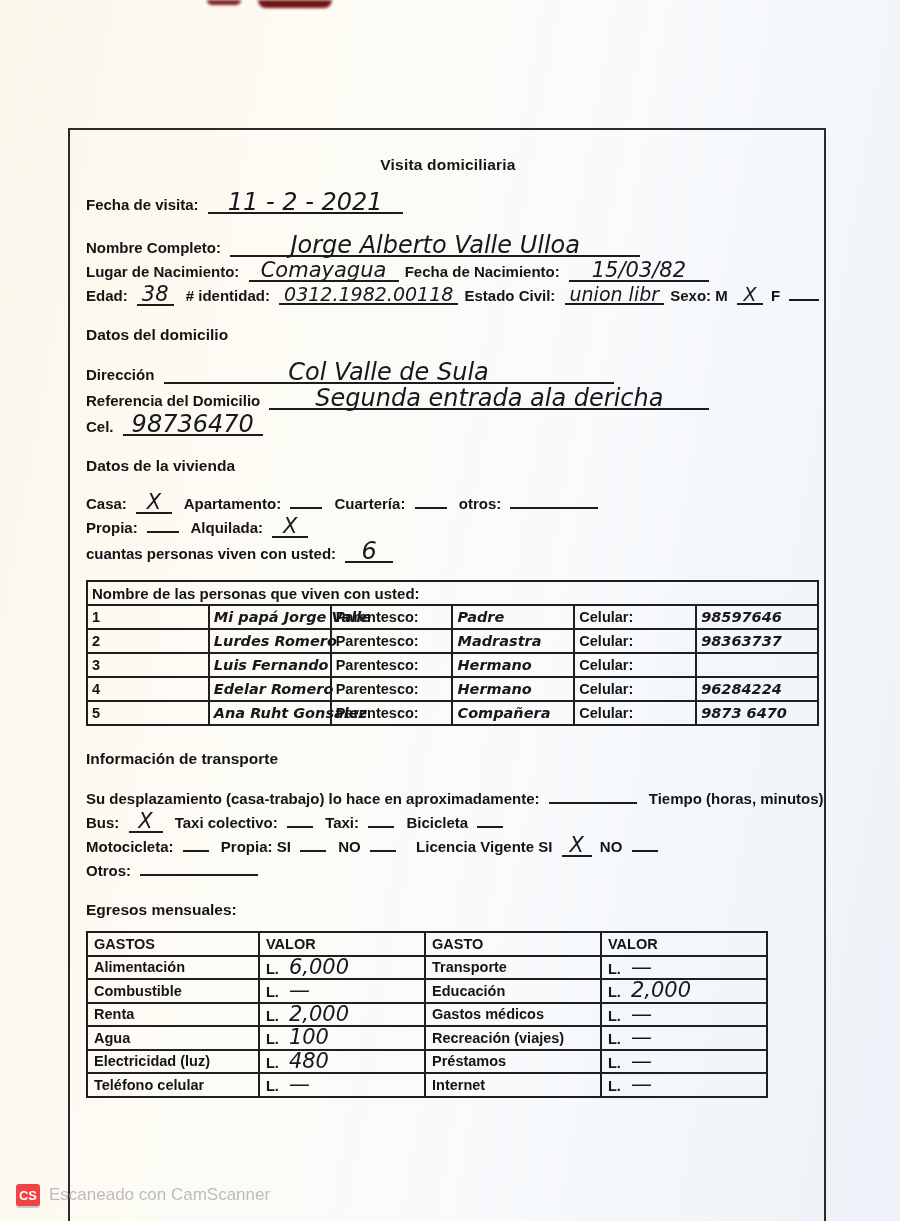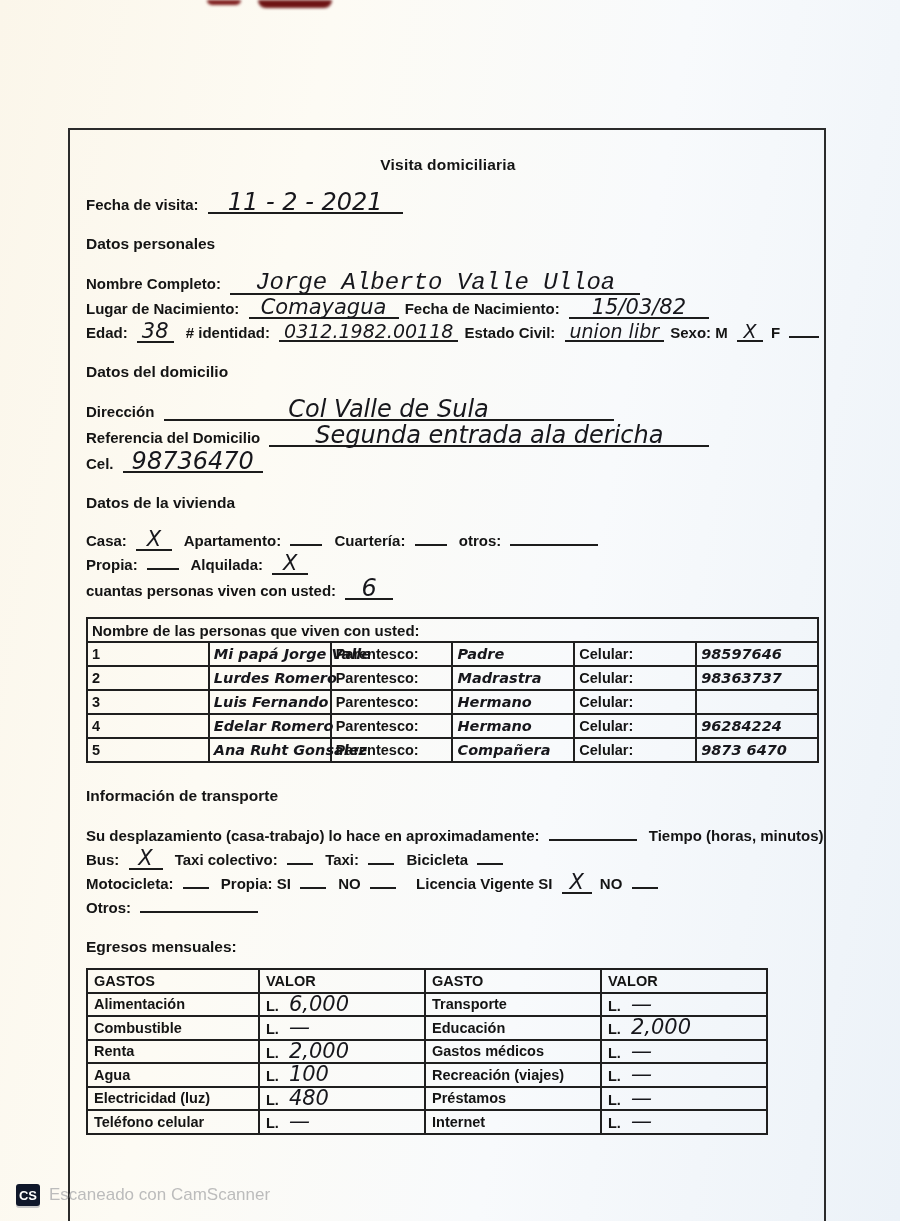--- a/index.html
+++ b/index.html
@@ -47,45 +47,44 @@
   .etable { margin-top:12px; width:636px; table-layout:fixed; }
   .etable td { border:2px solid #1f1f1f; font-size:14.5px; font-weight:bold; padding:0 6px; height:21.5px; }
   .etable .c1 { width:158px; } .etable .c2 { width:152px; }
   .etable .c3 { width:162px; } .etable .c4 { width:152px; }
   .etable .hand { white-space:nowrap; }
   .cur { margin-right:10px; }
 
   .footer { position:absolute; left:16px; top:1184px; display:flex; align-items:center; }
   .cs-badge {
     display:inline-flex; align-items:center; justify-content:center;
-    width:24px; height:22px; background:#0f172a; color:#fdfdfd; border-radius:3px;
+    width:24px; height:22px; background:#ef4444; color:#fdfdfd; border-radius:3px;
     font-size:13px; font-weight:bold; box-shadow:0 2px 0 #c9c9c9;
   }
   .cs-text { color:#bcbcbc; font-size:17px; margin-left:9px; }
 </style>
 </head>
 <body>
 
 <div class="smudge s1"></div>
 <div class="smudge s2"></div>
 
 <div class="form">
 
   <div class="title">Visita domiciliaria</div>
 
   <div class="row" style="margin-top:18px;">
     <span class="lbl">Fecha de visita:</span>
     <span class="fill hand hand-lg" style="min-width:185px;">11 - 2 - 2021</span>
   </div>
 
-  <div class="heading">Datos personales</div>
 
   <div class="row" style="margin-top:20px;">
     <span class="lbl">Nombre Completo:</span>
-    <span class="fill hand hand-lg" style="min-width:400px;font-family:Liberation Mono, monospace;">Jorge Alberto Valle Ulloa</span>
+    <span class="fill hand hand-lg" style="min-width:400px;">Jorge Alberto Valle Ulloa</span>
   </div>
   <div class="row">
     <span class="lbl">Lugar de Nacimiento:</span>
     <span class="fill hand hand-md" style="min-width:140px;margin-right:2px;">Comayagua</span>
     <span class="lbl">Fecha de Nacimiento:</span>
     <span class="fill hand hand-md" style="min-width:130px;">15/03/82</span>
   </div>
   <div class="row">
     <span class="lbl">Edad:</span>
     <span class="fill hand hand-md" style="min-width:24px;">38</span>

